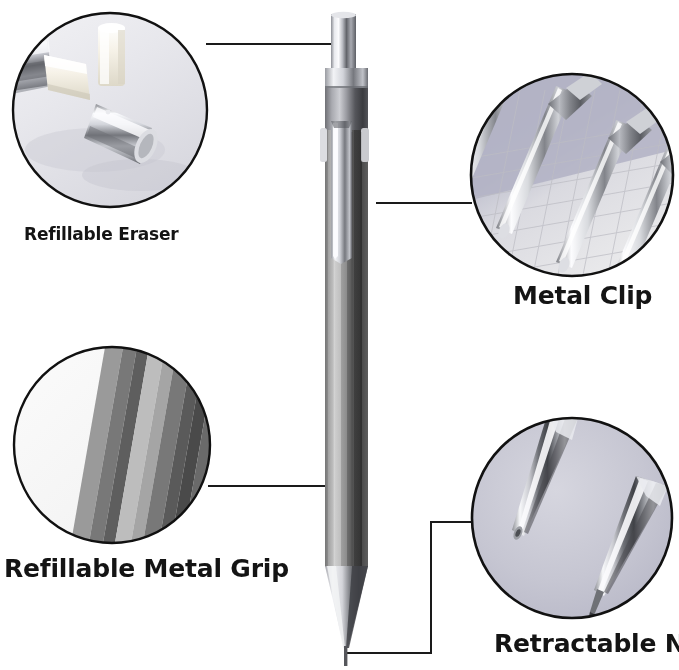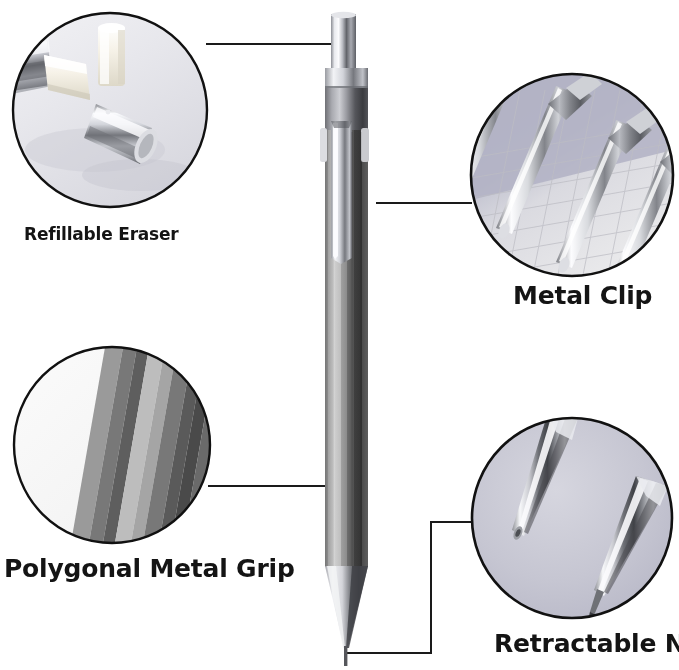--- a/index.html
+++ b/index.html
@@ -357,17 +357,17 @@
         </g>
       </g>
       <circle cx="572" cy="518" r="100" fill="none" stroke="#111111" stroke-width="2.6"></circle>
     </g>
   </svg>
 
   <div class="callout-label" id="label-eraser">Refillable Eraser</div>
 
   <div class="callout-label" id="label-clip">Metal Clip</div>
 
-  <div class="callout-label" id="label-grip">Polygonal Metal Grip</div>
+  <div class="callout-label" id="label-grip">Refillable Metal Grip</div>
 
   <div class="callout-label" id="label-nib">Retractable Nib</div>
 
 </div>
 
 </body></html>

